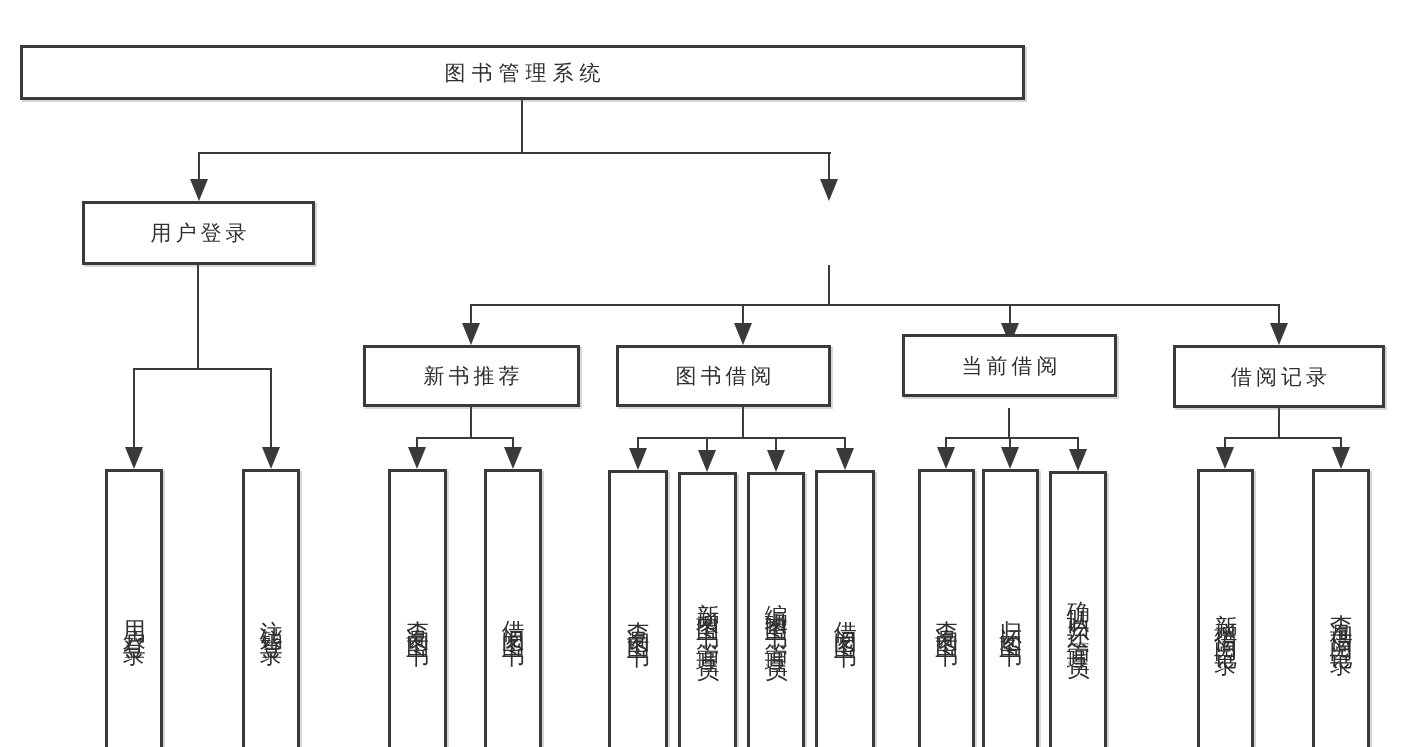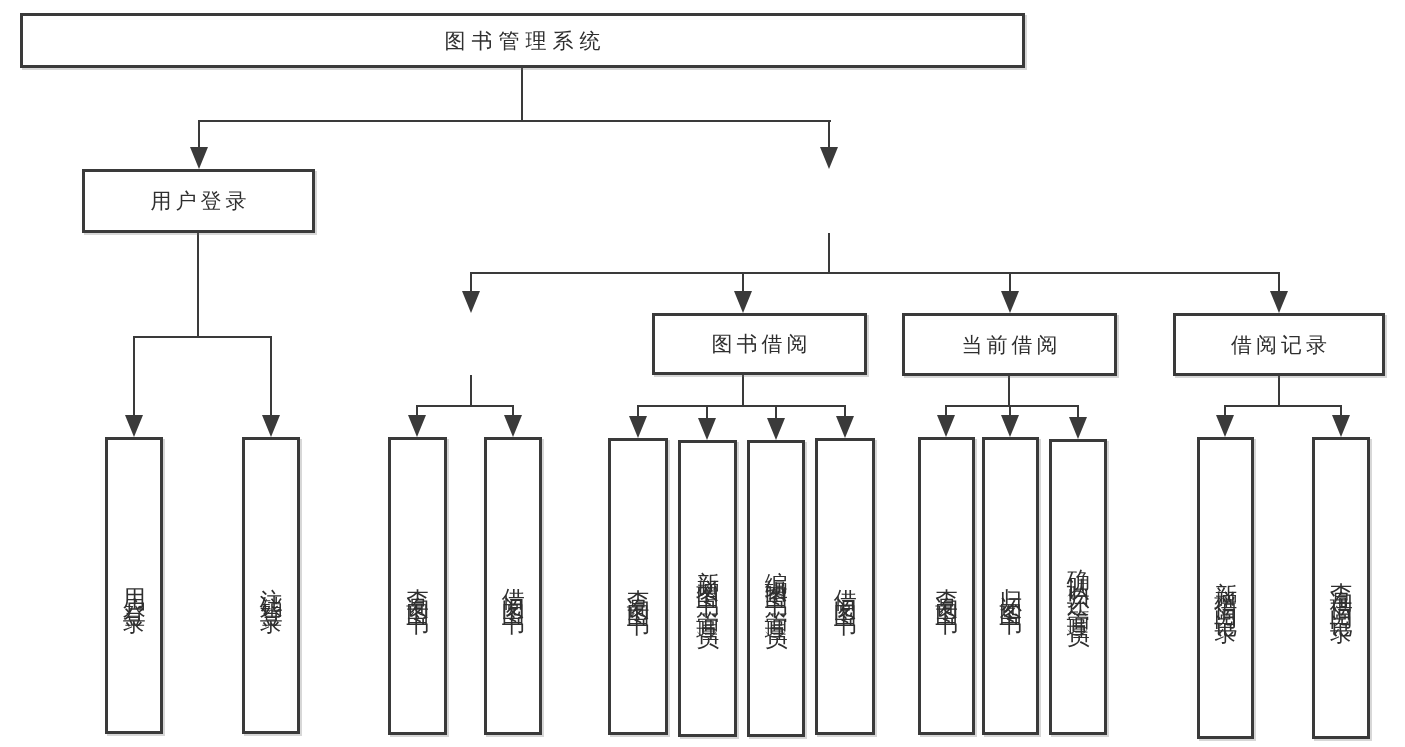--- a/index.html
+++ b/index.html
@@ -9,20 +9,21 @@
     width: 1405px;
     height: 747px;
     overflow: hidden;
     font-family: "Liberation Sans", "DejaVu Sans", sans-serif;
   }
   .stage {
     position: relative;
     width: 1405px;
     height: 544px;
     background: #ffffff;
+    margin-top: 32px;
   }
   
   .vl {
     position: absolute;
     width: 2px;
     background: #3a3a3a;
   }
   .hl {
     position: absolute;
     height: 2px;
@@ -147,24 +148,27 @@
   <div class="ah" style="left:1332px;top:415px"></div>
 
   <div class="nodebox root" style="left:20px;top:13px;width:1005px;height:55px">
     <span class="hlabel">图书管理系统</span>
   </div>
 
   <div class="nodebox" style="left:82px;top:169px;width:233px;height:64px">
     <span class="hlabel">用户登录</span>
   </div>
 
-  <div class="nodebox" style="left:652px;top:313px;width:215px;height:62px">
+  <div class="nodebox" style="left:363px;top:313px;width:217px;height:62px">
+    <span class="hlabel">新书推荐</span>
+  </div>
+  <div class="nodebox" style="left:616px;top:313px;width:215px;height:62px">
     <span class="hlabel">图书借阅</span>
   </div>
-  <div class="nodebox" style="left:902px;top:313px;width:215px;height:63px">
+  <div class="nodebox" style="left:902px;top:302px;width:215px;height:63px">
     <span class="hlabel">当前借阅</span>
   </div>
   <div class="nodebox" style="left:1173px;top:313px;width:212px;height:63px">
     <span class="hlabel">借阅记录</span>
   </div>
 
   <div class="nodebox" style="left:105px;top:437px;width:58px;height:297px">
     <span class="vtext">用户登录</span>
   </div>
   <div class="nodebox" style="left:242px;top:437px;width:58px;height:297px">

